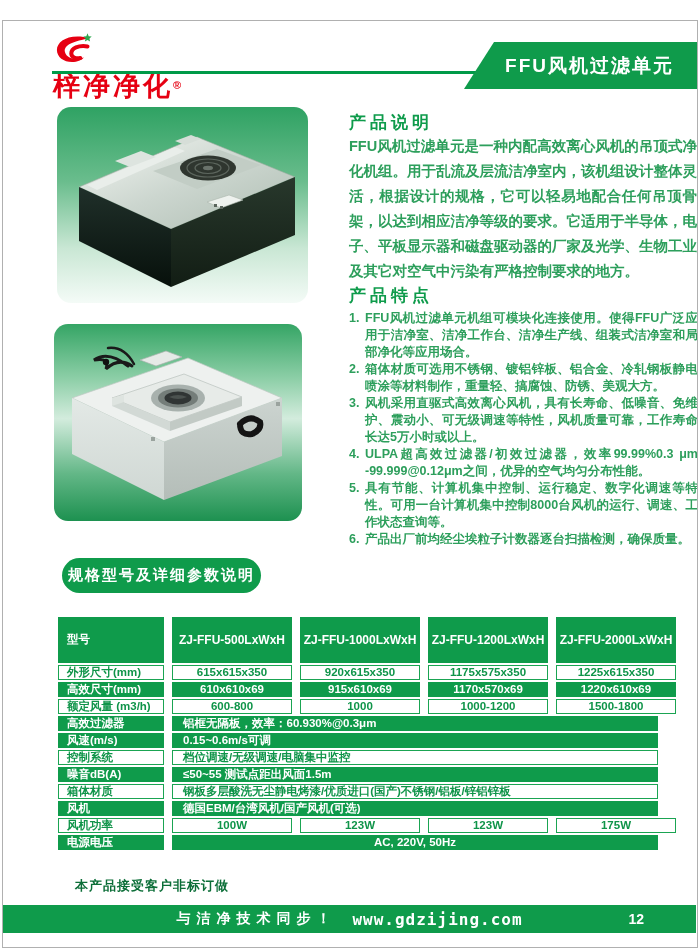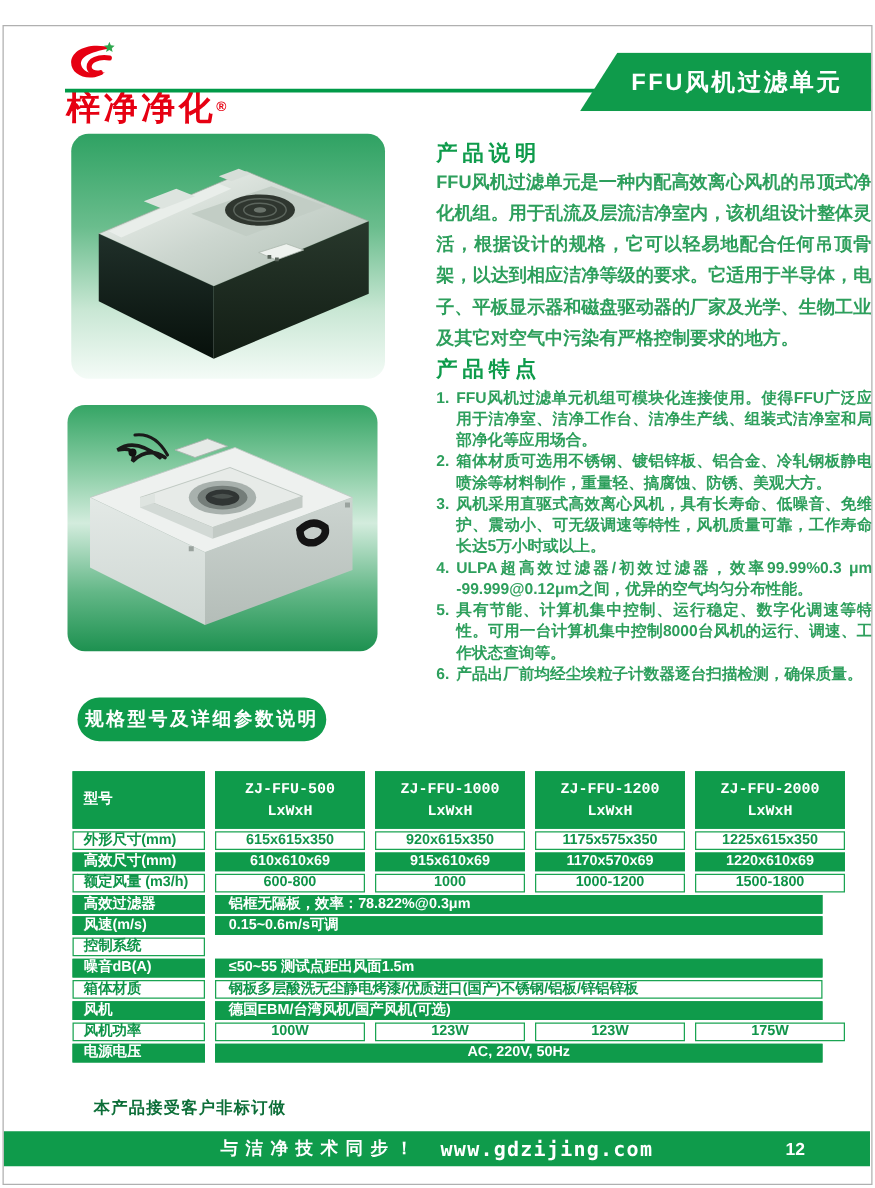--- a/index.html
+++ b/index.html
@@ -56,21 +56,21 @@
     box-sizing:border-box;display:flex;align-items:center;
     height:15px;font-size:11.5px;font-weight:bold;line-height:1;border:1px solid transparent;
   }
   .thead .cell{height:46px;}
   .cell.lab{flex:none;width:106px;padding-left:8px;}
   .cell.val{flex:none;width:120px;justify-content:center;}
   .cell.spn{flex:none;width:486px;padding-left:10px;}
   .cell.spn.ctr{justify-content:center;padding-left:0;}
   .cell.g{background:#0f9b4b;border-color:#0f9b4b;color:#fff;}
   .cell.w{background:#fff;border-color:#1aa452;color:#0f9449;}
-  .cell.model{flex-direction:column;justify-content:center;line-height:1.5;font-size:12px;font-family:Liberation Mono, monospace;}
+  .cell.model{flex-direction:row;justify-content:center;line-height:1.5;font-size:12px;}
   
   .custom-note{position:absolute;left:72px;top:856px;font-size:13px;font-weight:bold;color:#0c6e38;letter-spacing:1px;}
   .footer-bar{
     position:absolute;left:0;top:884px;width:693px;height:28px;background:#0f9b4b;
     display:flex;align-items:center;justify-content:center;
   }
   .footer-slogan{color:#fff;font-size:14px;font-weight:bold;letter-spacing:6px;margin-right:16px;}
   .footer-url{color:#fff;font-size:16px;font-weight:bold;font-family:"DejaVu Sans Mono", monospace;letter-spacing:1px;}
   .footer-page{position:absolute;right:52px;top:0;height:28px;display:flex;align-items:center;color:#fff;font-size:14px;font-weight:bold;}
 </style>
@@ -246,31 +246,32 @@
     <div class="trow">
       <div class="cell lab w">额定风量 (m3/h)</div>
       <div class="cell val w">600-800</div>
       <div class="cell val w">1000</div>
       <div class="cell val w">1000-1200</div>
       <div class="cell val w">1500-1800</div>
     </div>
 
     <div class="trow">
       <div class="cell lab g">高效过滤器</div>
-      <div class="cell spn g">铝框无隔板，效率：78.822%@0.3μm</div>
+      <div class="cell spn g">铝框无隔板，效率：60.930%@0.3μm</div>
     </div>
 
 
     <div class="trow">
       <div class="cell lab g">风速(m/s)</div>
       <div class="cell spn g">0.15~0.6m/s可调</div>
     </div>
 
     <div class="trow">
       <div class="cell lab w">控制系统</div>
+      <div class="cell spn w">档位调速/无级调速/电脑集中监控</div>
     </div>
 
     <div class="trow">
       <div class="cell lab g">噪音dB(A)</div>
       <div class="cell spn g">≤50~55 测试点距出风面1.5m</div>
     </div>
 
     <div class="trow">
       <div class="cell lab w">箱体材质</div>
       <div class="cell spn w">钢板多层酸洗无尘静电烤漆/优质进口(国产)不锈钢/铝板/锌铝锌板</div>

